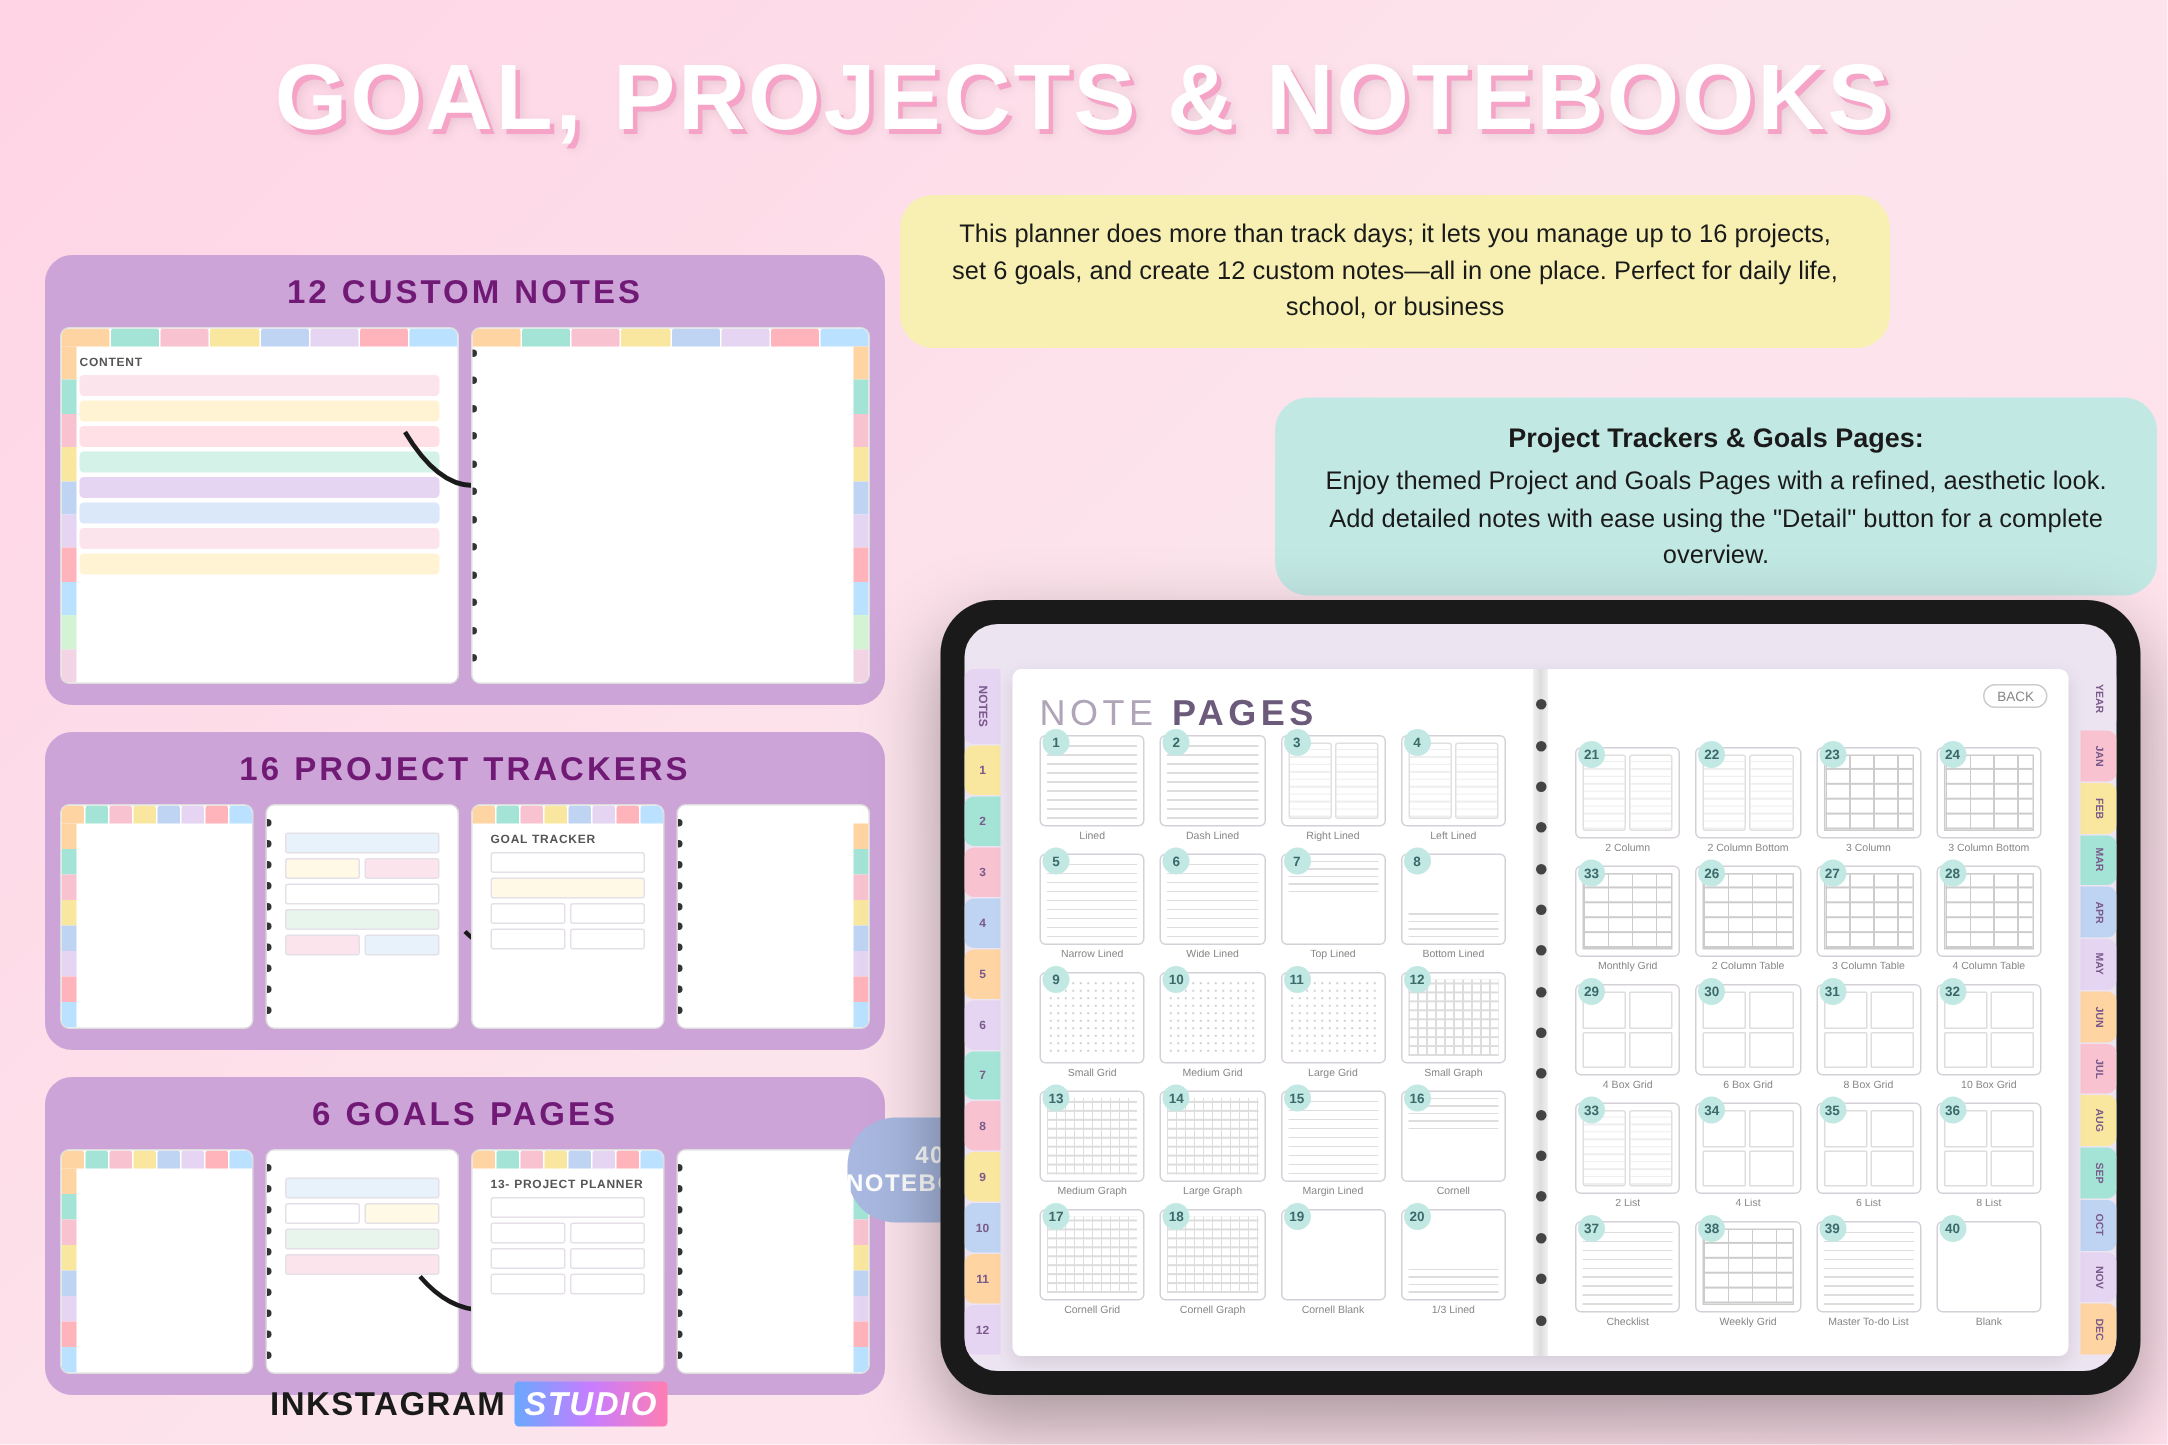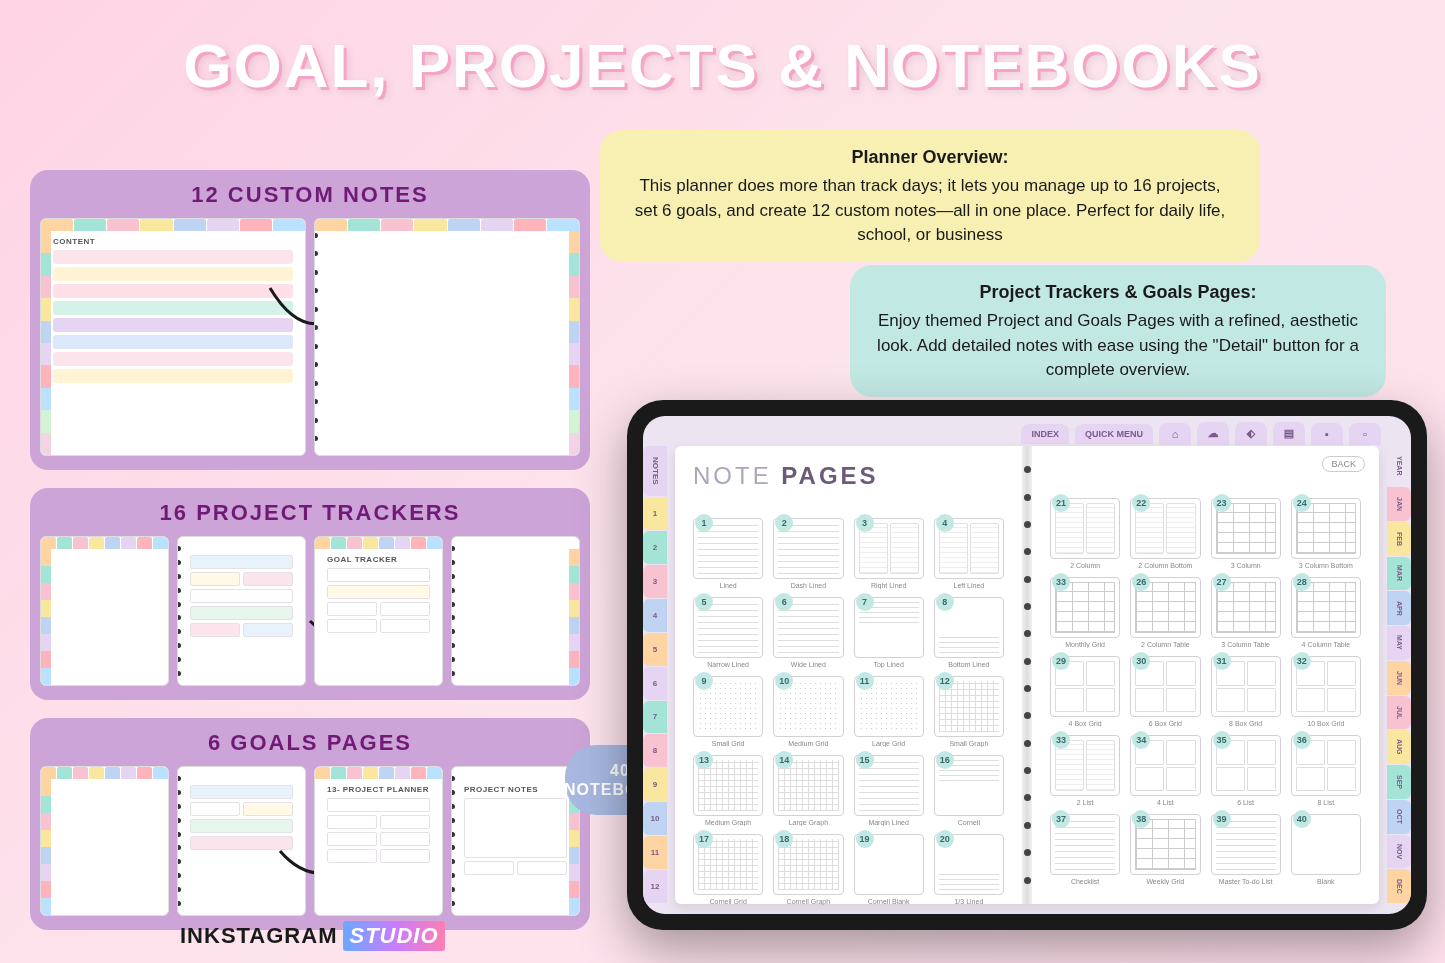--- a/index.html
+++ b/index.html
@@ -134,21 +134,21 @@
   .blob {
     position: absolute;
     border-radius: 22px;
     padding: 14px 26px;
     font-size: 17px;
     line-height: 1.45;
     text-align: center;
     color: #1a1a1a;
   }
   .blob1 { top: 130px; left: 600px; width: 660px; background: #f7f0b2; }
-  .blob2 { top: 265px; left: 850px; width: 536px; background: #c2e8e4; }
+  .blob2 { top: 265px; left: 850px; width: 588px; background: #c2e8e4; }
   .blob .btitle { font-weight: 800; display:block; margin-bottom: 4px; font-size: 18px; }
 
   .badge-40 {
     position: absolute;
     left: 565px;
     top: 745px;
     width: 110px;
     height: 70px;
     background: #a8b8e0;
     border-radius: 32px;
@@ -224,21 +224,21 @@
     display:flex; flex-direction:column; justify-content:space-evenly; align-items:center;
     background: linear-gradient(90deg, #f0f0f0, #ddd, #f0f0f0);
   }
   .book .binding span { width:7px; height:7px; border-radius:50%; background:#444; }
 
   .book-title {
     font-size: 24px;
     font-weight: 300;
     color: #b0a5b8;
     letter-spacing: 3px;
-    margin-bottom: 28px;
+    margin-bottom: 0;
   }
   .book-title strong { font-weight: 700; color: #6b5a7a; }
 
   .np-grid {
     display: grid;
     grid-template-columns: repeat(4, 1fr);
     gap: 8px 10px;
   }
   .np-cell { text-align:center; position:relative; }
   .np-num {
@@ -635,77 +635,54 @@
         <div class="side-tabs right">
             <span></span>
             <span></span>
             <span></span>
             <span></span>
             <span></span>
             <span></span>
             <span></span>
             <span></span>
           </div>
-        <div class="body">
-          <div class="heading">PROJECT NOTES</div>
-          <div class="planner-layout">
-              <div class="row">
-                <div class="cell w" style="height:60px"></div>
-              </div>
-              <div class="row">
-                <div class="cell w"></div>
-                <div class="cell w"></div>
-              </div>
-            </div>
-        </div>
         <div class="spiral" style="left:-3px">
             <span></span>
             <span></span>
             <span></span>
             <span></span>
             <span></span>
             <span></span>
             <span></span>
             <span></span>
             <span></span>
             <span></span>
           </div>
       </div>
     </div>
   </div>
 
 </div>
 
 <div class="blob blob1">
-  <span class="btitle">Planner Overview:</span>
   <span>This planner does more than track days; it lets you manage up to 16 projects, set 6 goals, and create 12 custom notes—all in one place. Perfect for daily life, school, or business</span>
 </div>
 <div class="blob blob2">
   <span class="btitle">Project Trackers &amp; Goals Pages:</span>
   <span>Enjoy themed Project and Goals Pages with a refined, aesthetic look. Add detailed notes with ease using the "Detail" button for a complete overview.</span>
 </div>
 
 <div class="badge-40">
   <div>40</div>
   <div>NOTEBOOKS</div>
 </div>
 
 <div class="ipad">
   <div class="ipad-screen">
 
-    <div class="nav-tabs-top">
-      <div class="nt">INDEX</div>
-      <div class="nt">QUICK MENU</div>
-      <div class="nt icon">⌂</div>
-      <div class="nt icon">☁</div>
-      <div class="nt icon">⬖</div>
-      <div class="nt icon">▤</div>
-      <div class="nt icon">▪</div>
-      <div class="nt icon">▫</div>
-    </div>
 
     <div class="ipad-side-left">
       <div class="st notes">NOTES</div>
       <div class="st num">1</div>
       <div class="st num">2</div>
       <div class="st num">3</div>
       <div class="st num">4</div>
       <div class="st num">5</div>
       <div class="st num">6</div>
       <div class="st num">7</div>

